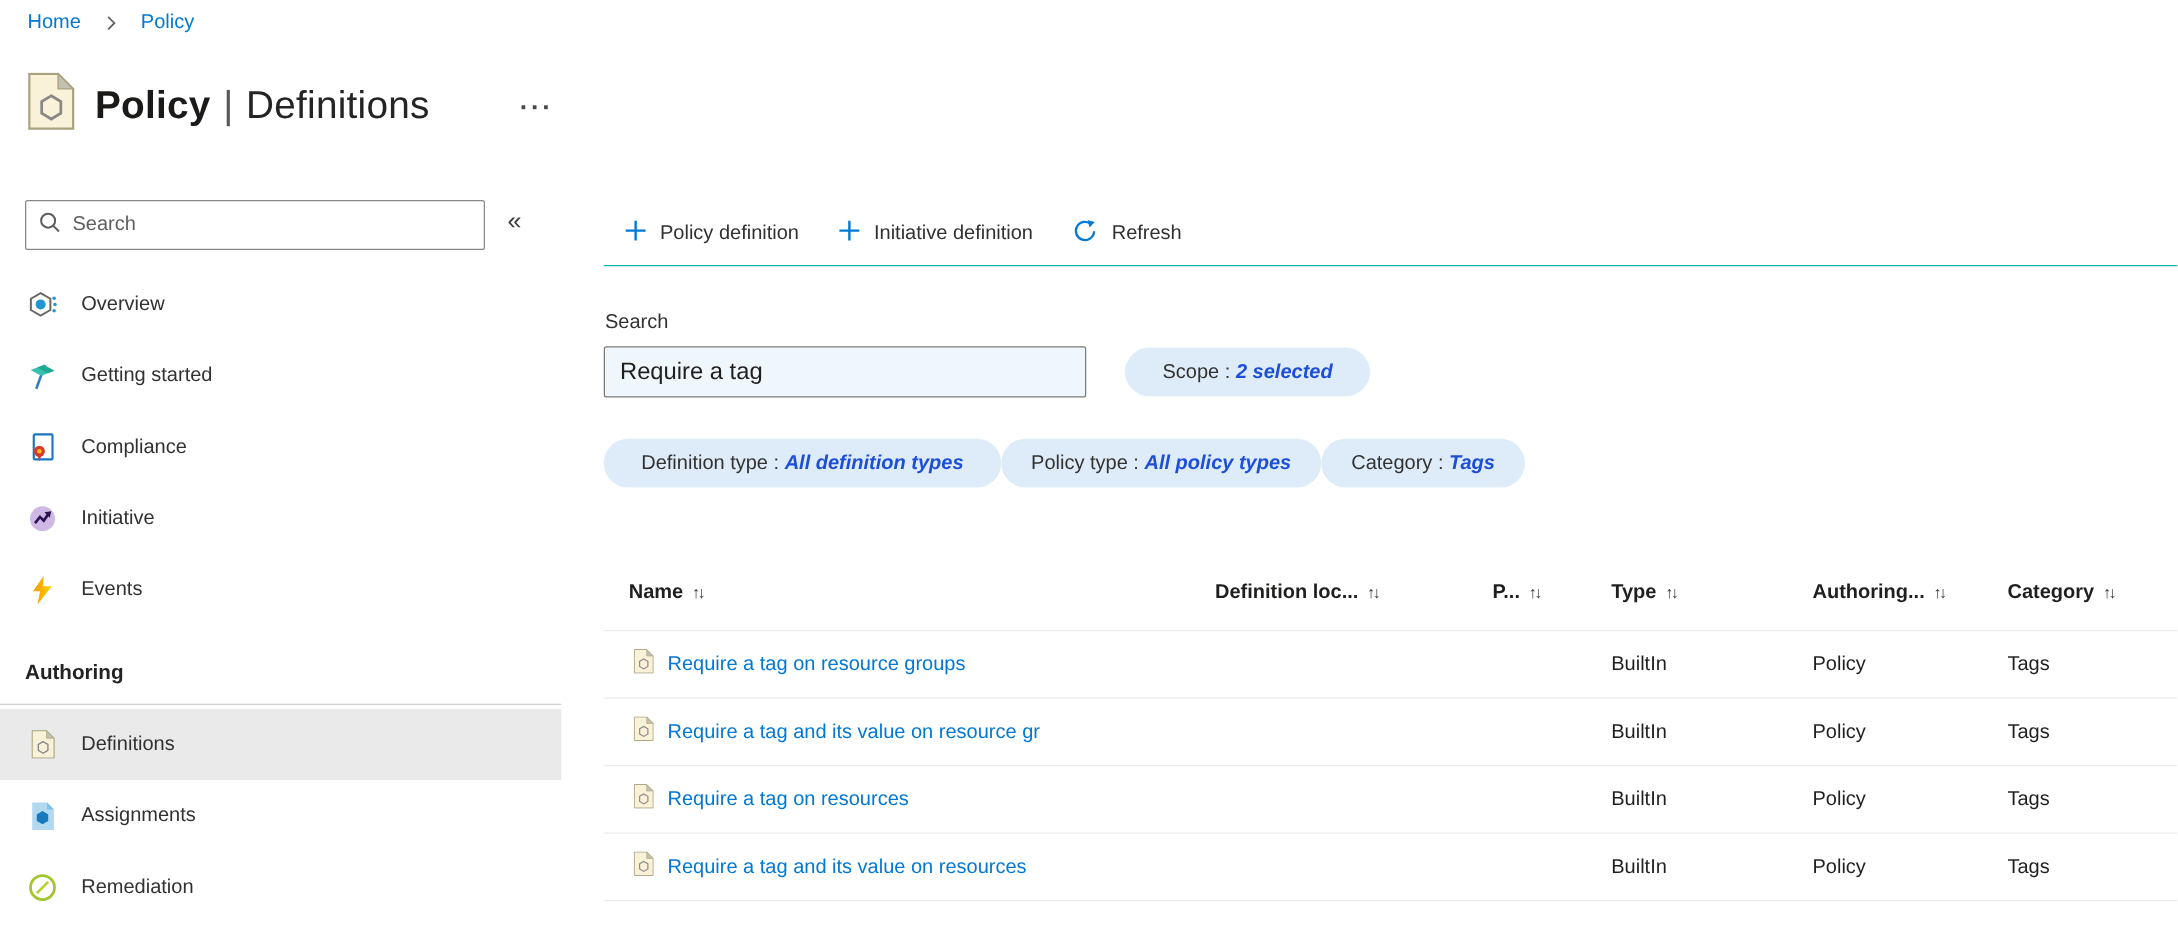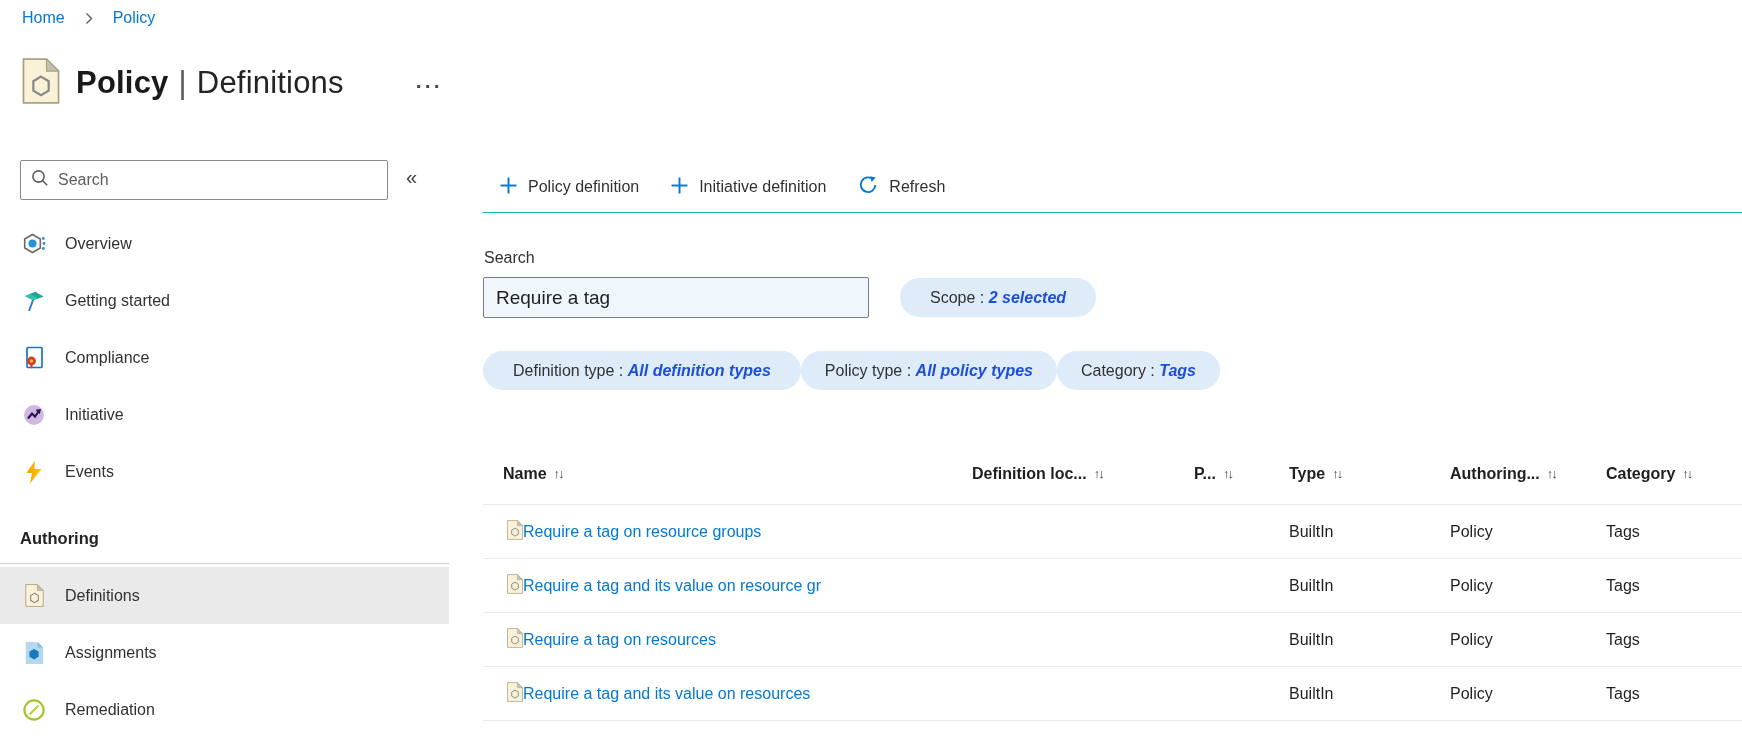--- a/index.html
+++ b/index.html
@@ -67,21 +67,21 @@
   .grid-cols { display:grid; grid-template-columns:489px 222px 95px 161px 156px 1fr; }
   .thead { position:absolute; left:483px; top:443px; width:1259px; height:62px;
            border-bottom:1px solid #edebe9; align-items:center; padding-bottom:0; }
   .th { font-size:16px; font-weight:700; color:#201f1e; display:flex; align-items:center; white-space:nowrap; cursor:pointer; }
   .th:first-child { padding-left:20px; }
   .sort { font-size:13px; font-weight:400; color:#3b3a39; margin-left:7px; letter-spacing:-2px; }
 
   .tbody { position:absolute; left:483px; top:505px; width:1259px; }
   .trow { height:54px; border-bottom:1px solid #edebe9; align-items:center; }
   .td { font-size:16px; color:#201f1e; white-space:nowrap; overflow:hidden; }
-  .td-name { display:flex; align-items:center; padding-left:24px; }
+  .td-name { display:flex; align-items:center; padding-left:24px; gap:11px; }
   .td-name a { color:#0078d4; text-decoration:none; cursor:pointer; white-space:nowrap; }
 </style>
 </head>
 <body>
 
 <svg width="0" height="0" style="position:absolute">
   <defs>
     <linearGradient id="boltGrad" x1="0" y1="0" x2="1" y2="0">
       <stop offset="0" stop-color="#f59b00"></stop>
         <stop offset="1" stop-color="#fdcf00"></stop>

